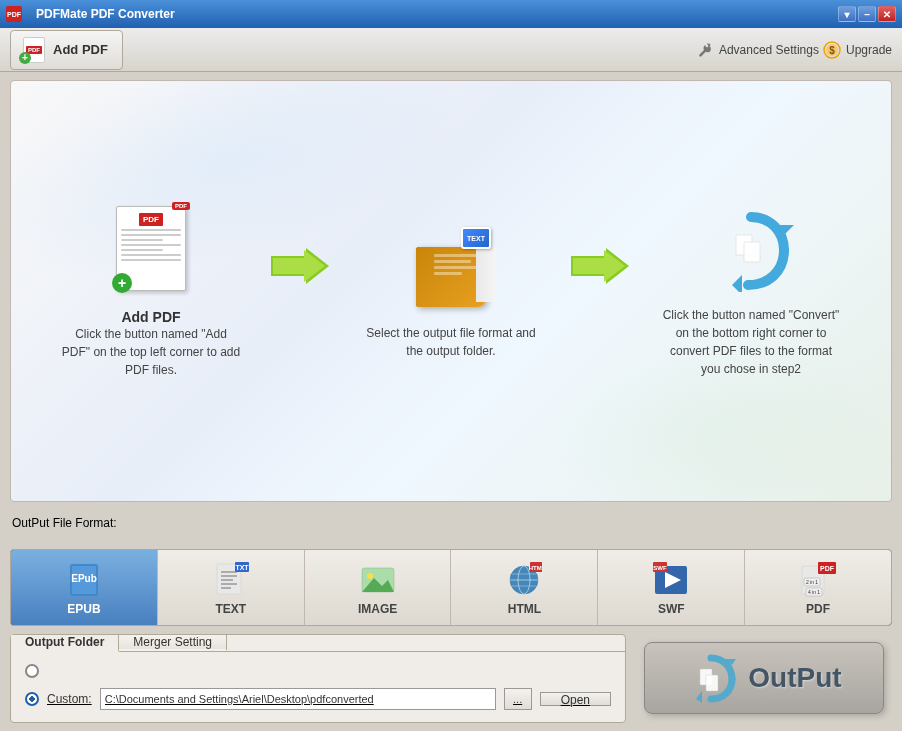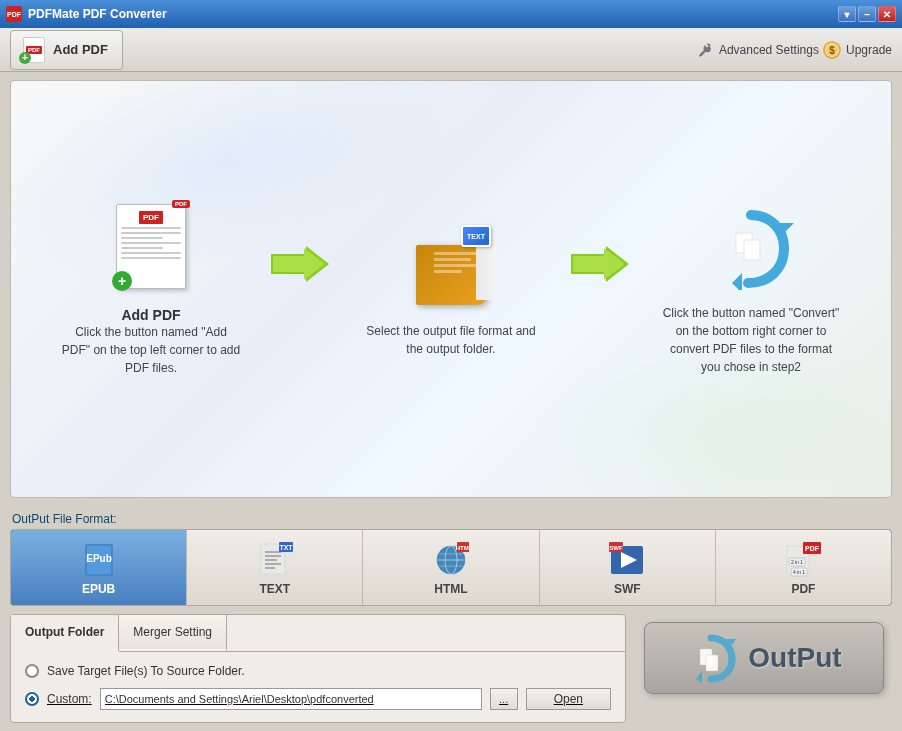--- a/index.html
+++ b/index.html
@@ -20,21 +20,21 @@
       align-items: center;
       justify-content: space-between;
       padding: 0 6px;
       color: white;
       font-size: 12px;
       font-weight: bold;
     }
     .title-bar-left {
       display: flex;
       align-items: center;
-      gap: 6px;
+      gap: 14px;
     }
     .title-bar-icon {
       width: 16px;
       height: 16px;
       background: #cc2222;
       border-radius: 2px;
       display: flex;
       align-items: center;
       justify-content: center;
       color: white;
@@ -363,22 +363,22 @@
       width: 60px;
       height: 40px;
     }
 
     
     .output-section {
       padding: 6px 12px 0;
     }
     .output-label {
       font-size: 12px;
-      color: #0c4a6e;
-      margin-bottom: 3px;
+      color: #000000;
+      margin-bottom: 19px;
     }
 
     
     .format-tabs {
       display: flex;
       border: 1px solid #b0a898;
       border-radius: 4px;
       overflow: hidden;
       background: #14532d;
       margin: 0 10px;
@@ -426,21 +426,21 @@
       flex: 1;
       border: 1px solid #b0a898;
       border-radius: 4px;
       background: #f0ede8;
     }
     .settings-tabs {
       display: flex;
       border-bottom: 1px solid #b0a898;
     }
     .settings-tab {
-      padding: 10px 14px;
+      padding: 0 14px;
       background: linear-gradient(to bottom, #f5f2ed, #e8e4dc);
       border-right: 1px solid #b0a898;
       border-bottom: 2px solid transparent;
       cursor: pointer;
       font-size: 12px;
       color: #333;
     }
     .settings-tab.active {
       background: #f0ede8;
       border-bottom: 2px solid #f0ede8;
@@ -499,24 +499,24 @@
       background: linear-gradient(to bottom, #f5f2ed, #e0ddd8);
       border: 1px solid #999;
       cursor: pointer;
       font-size: 11px;
       display: flex;
       align-items: center;
       justify-content: center;
       color: #444;
     }
     .open-btn {
-      height: 22px;
+      height: 14px;
       background: linear-gradient(to bottom, #f5f2ed, #e0ddd8);
       border: 1px solid #999;
-      padding: 0 27px;
+      padding: 0 20px;
       cursor: pointer;
       font-size: 12px;
       color: #333;
     }
 
     
     .convert-btn-container {
       display: flex;
       align-items: center;
       justify-content: center;
@@ -698,20 +698,30 @@
           <line x1="8" y1="18" x2="20" y2="18" stroke="#999" stroke-width="1.5"></line>
           <line x1="8" y1="22" x2="24" y2="22" stroke="#999" stroke-width="1.5"></line>
           <line x1="8" y1="26" x2="18" y2="26" stroke="#999" stroke-width="1.5"></line>
           <rect x="22" y="0" width="14" height="10" rx="1" fill="#3366cc"></rect>
           <text x="29" y="8" text-anchor="middle" font-size="7" font-weight="bold" fill="white">TXT</text>
         </svg>
       </div>
       <span class="format-tab-label">TEXT</span>
     </div>
 
+    <div class="format-tab">
+      <div class="format-tab-icon">
+        <svg width="36" height="36" viewBox="0 0 36 36">
+          <rect x="2" y="6" width="32" height="24" rx="2" fill="#aaddaa" stroke="#88bb88" stroke-width="0.5"></rect>
+          <circle cx="10" cy="14" r="3" fill="#ffdd44"></circle>
+          <polygon points="2,30 14,16 22,24 28,18 34,30" fill="#55aa55"></polygon>
+        </svg>
+      </div>
+      <span class="format-tab-label">IMAGE</span>
+    </div>
 
     <div class="format-tab">
       <div class="format-tab-icon">
         <svg width="36" height="36" viewBox="0 0 36 36">
           <circle cx="18" cy="18" r="14" fill="#4488bb" stroke="#3377aa" stroke-width="0.5"></circle>
           <ellipse cx="18" cy="18" rx="6" ry="14" fill="none" stroke="rgba(255,255,255,0.5)" stroke-width="1"></ellipse>
           <line x1="4" y1="18" x2="32" y2="18" stroke="rgba(255,255,255,0.5)" stroke-width="1"></line>
           <line x1="6" y1="12" x2="30" y2="12" stroke="rgba(255,255,255,0.4)" stroke-width="0.8"></line>
           <line x1="6" y1="24" x2="30" y2="24" stroke="rgba(255,255,255,0.4)" stroke-width="0.8"></line>
           <rect x="24" y="0" width="14" height="10" rx="1" fill="#cc3333"></rect>
@@ -754,21 +764,20 @@
   <div class="bottom-section">
 
     <div class="settings-panel">
       <div class="settings-tabs">
         <div class="settings-tab active">Output Folder</div>
         <div class="settings-tab">Merger Setting</div>
       </div>
       <div class="settings-content">
         <div class="radio-row">
           <div class="radio-btn"></div>
-          <span class="radio-label">Save Target File(s) To Source Folder.</span>
         </div>
         <div class="custom-row">
           <div class="radio-btn selected"></div>
           <span class="custom-label">Custom:</span>
           <input class="custom-path-input" type="text" value="C:\Documents and Settings\Ariel\Desktop\pdfconverted" style="">
           <button class="browse-btn">...</button>
           <button class="open-btn">Open</button>
         </div>
       </div>
     </div>

